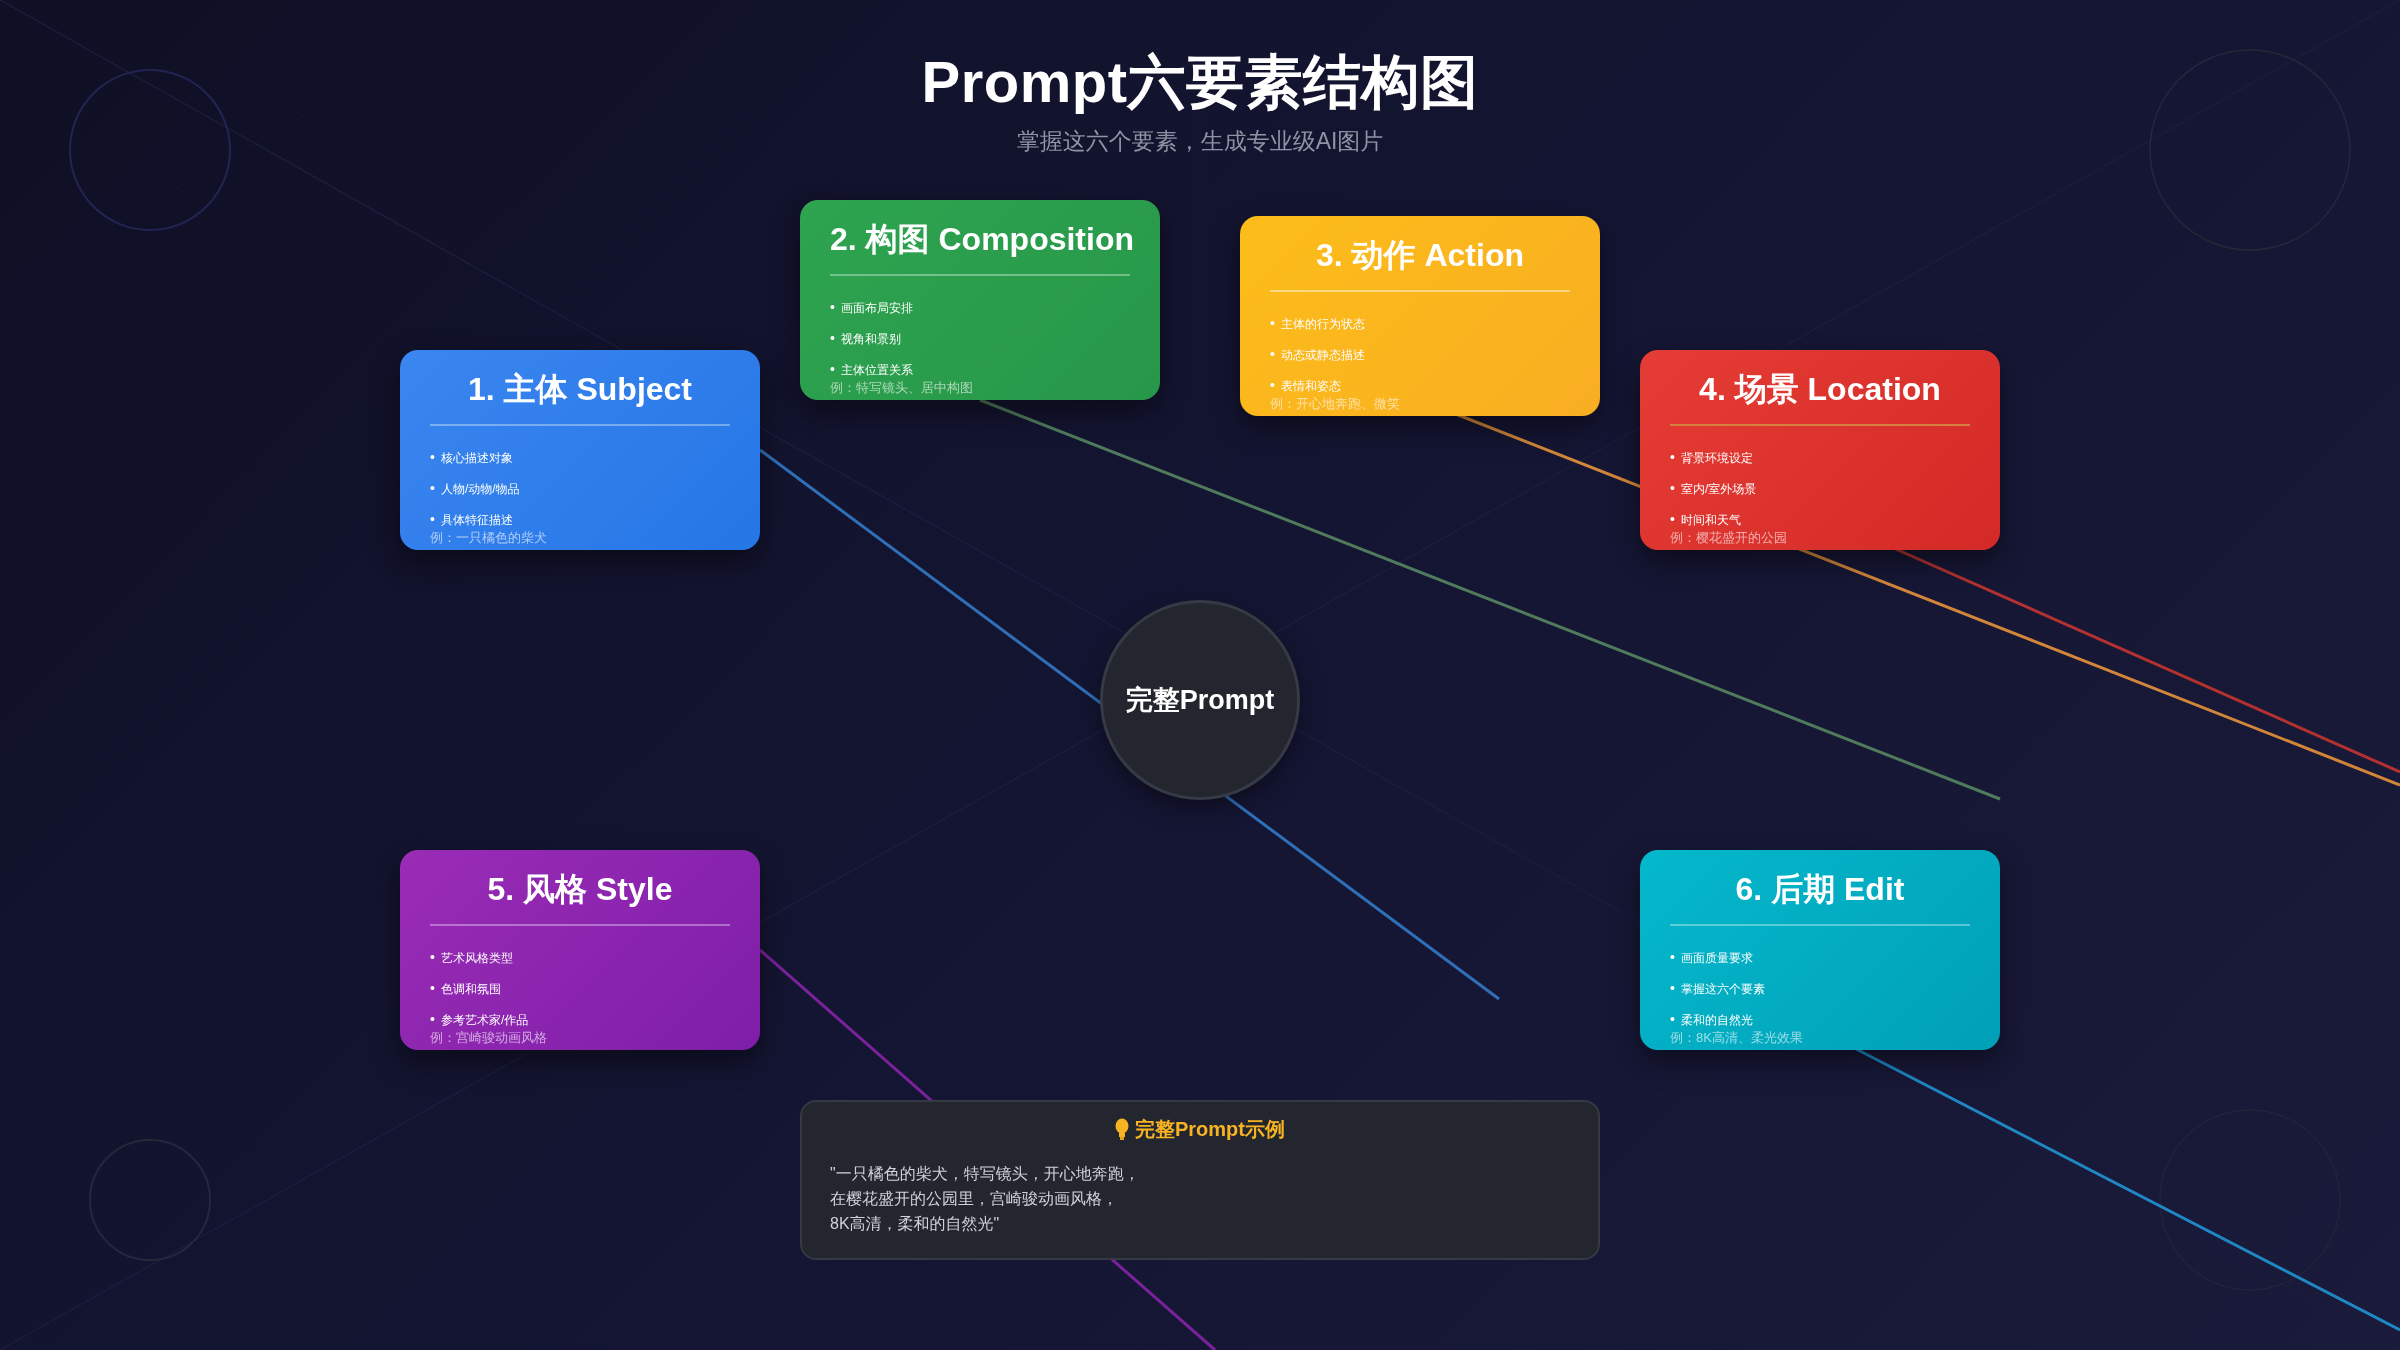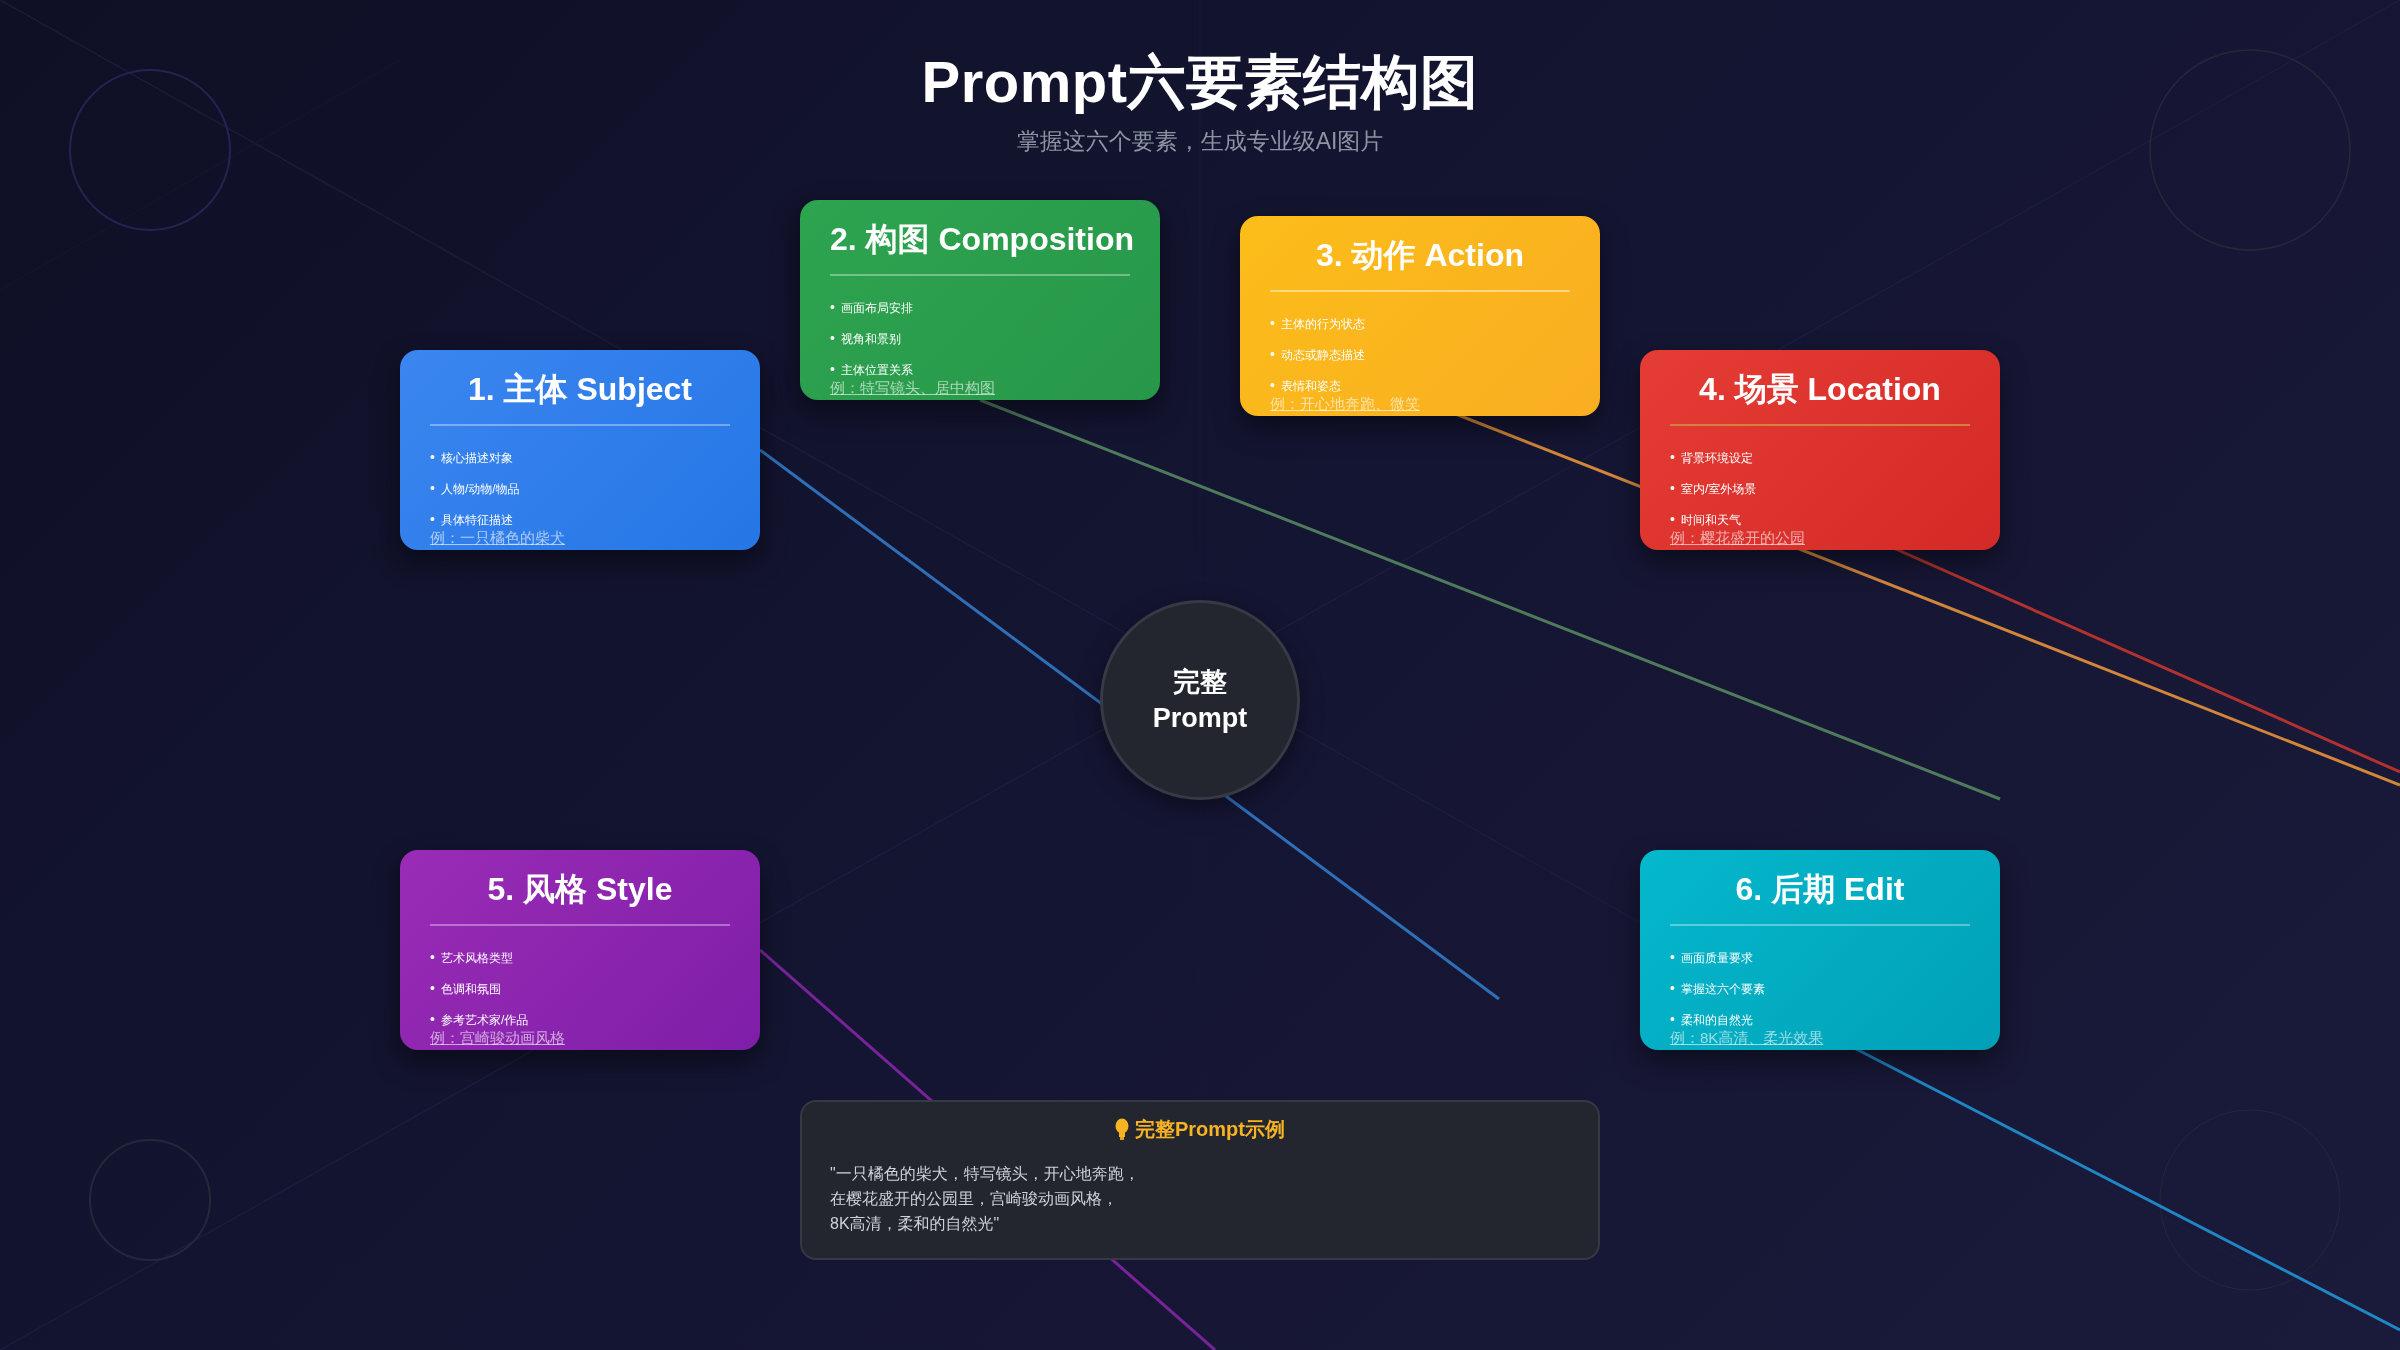--- a/index.html
+++ b/index.html
@@ -29,39 +29,39 @@
     box-shadow: 0 12px 28px rgba(0,0,0,0.45);
   }
   .card-title {
     text-align: center; font-size: 32px; font-weight: bold; color: #fff;
     padding-bottom: 12px; white-space: nowrap;
   }
   .card-divider { height: 2px; margin: 0 0 0 0; }
   .card-list { list-style: none; margin-top: 16px; }
   .card-item { font-size: 12px; line-height: 30px; color: #fff; white-space: nowrap; }
   .card-item::before { content: "•"; margin-right: 6px; font-size: 14px; }
-  .card-example { font-size: 15px; color: rgba(255,255,255,0.6); margin-top: -6px; white-space: nowrap; text-decoration: underline; }
+  .card-example { font-size: 13px; color: rgba(255,255,255,0.6); margin-top: -6px; white-space: nowrap; }
 
   .c-subject { left: 400px; top: 350px; background: linear-gradient(135deg, #3b86f0, #2576e6); }
   .c-subject .card-divider { background: rgba(255,255,255,0.35); }
   .c-composition { left: 800px; top: 200px; background: linear-gradient(135deg, #2ea44f, #27974a); }
   .c-composition .card-divider { background: rgba(255,255,255,0.35); }
   .c-action { left: 1240px; top: 216px; background: linear-gradient(135deg, #fcbd19, #f9ae22); }
   .c-action .card-divider { background: rgba(255,255,255,0.45); }
   .c-location { left: 1640px; top: 350px; background: linear-gradient(135deg, #e53c35, #d42a27); }
   .c-location .card-divider { background: #d6803f; }
   .c-style { left: 400px; top: 850px; background: linear-gradient(135deg, #9a2cb6, #7e1ea8); }
   .c-style .card-divider { background: rgba(255,255,255,0.35); }
   .c-edit { left: 1640px; top: 850px; background: linear-gradient(135deg, #05b8cc, #00a0b7); }
   .c-edit .card-divider { background: rgba(255,255,255,0.35); }
 
   .center-node {
     position: absolute; left: 1100px; top: 600px; width: 200px; height: 200px;
     border-radius: 50%; background: #23262e; border: 3px solid #363a44;
-    display: flex; flex-direction: column; align-items: center; justify-content: center;
+    display: flex; flex-direction: row; align-items: center; justify-content: center;
     z-index: 2; box-shadow: 0 8px 24px rgba(0,0,0,0.4);
   }
   .center-node span { font-size: 27px; font-weight: bold; color: #fff; line-height: 36px; }
 
   .example-box {
     position: absolute; left: 800px; top: 1100px; width: 800px; height: 160px;
     background: #23262e; border: 2px solid #353944; border-radius: 16px;
     z-index: 2; padding: 14px 28px;
   }
   .example-header {

